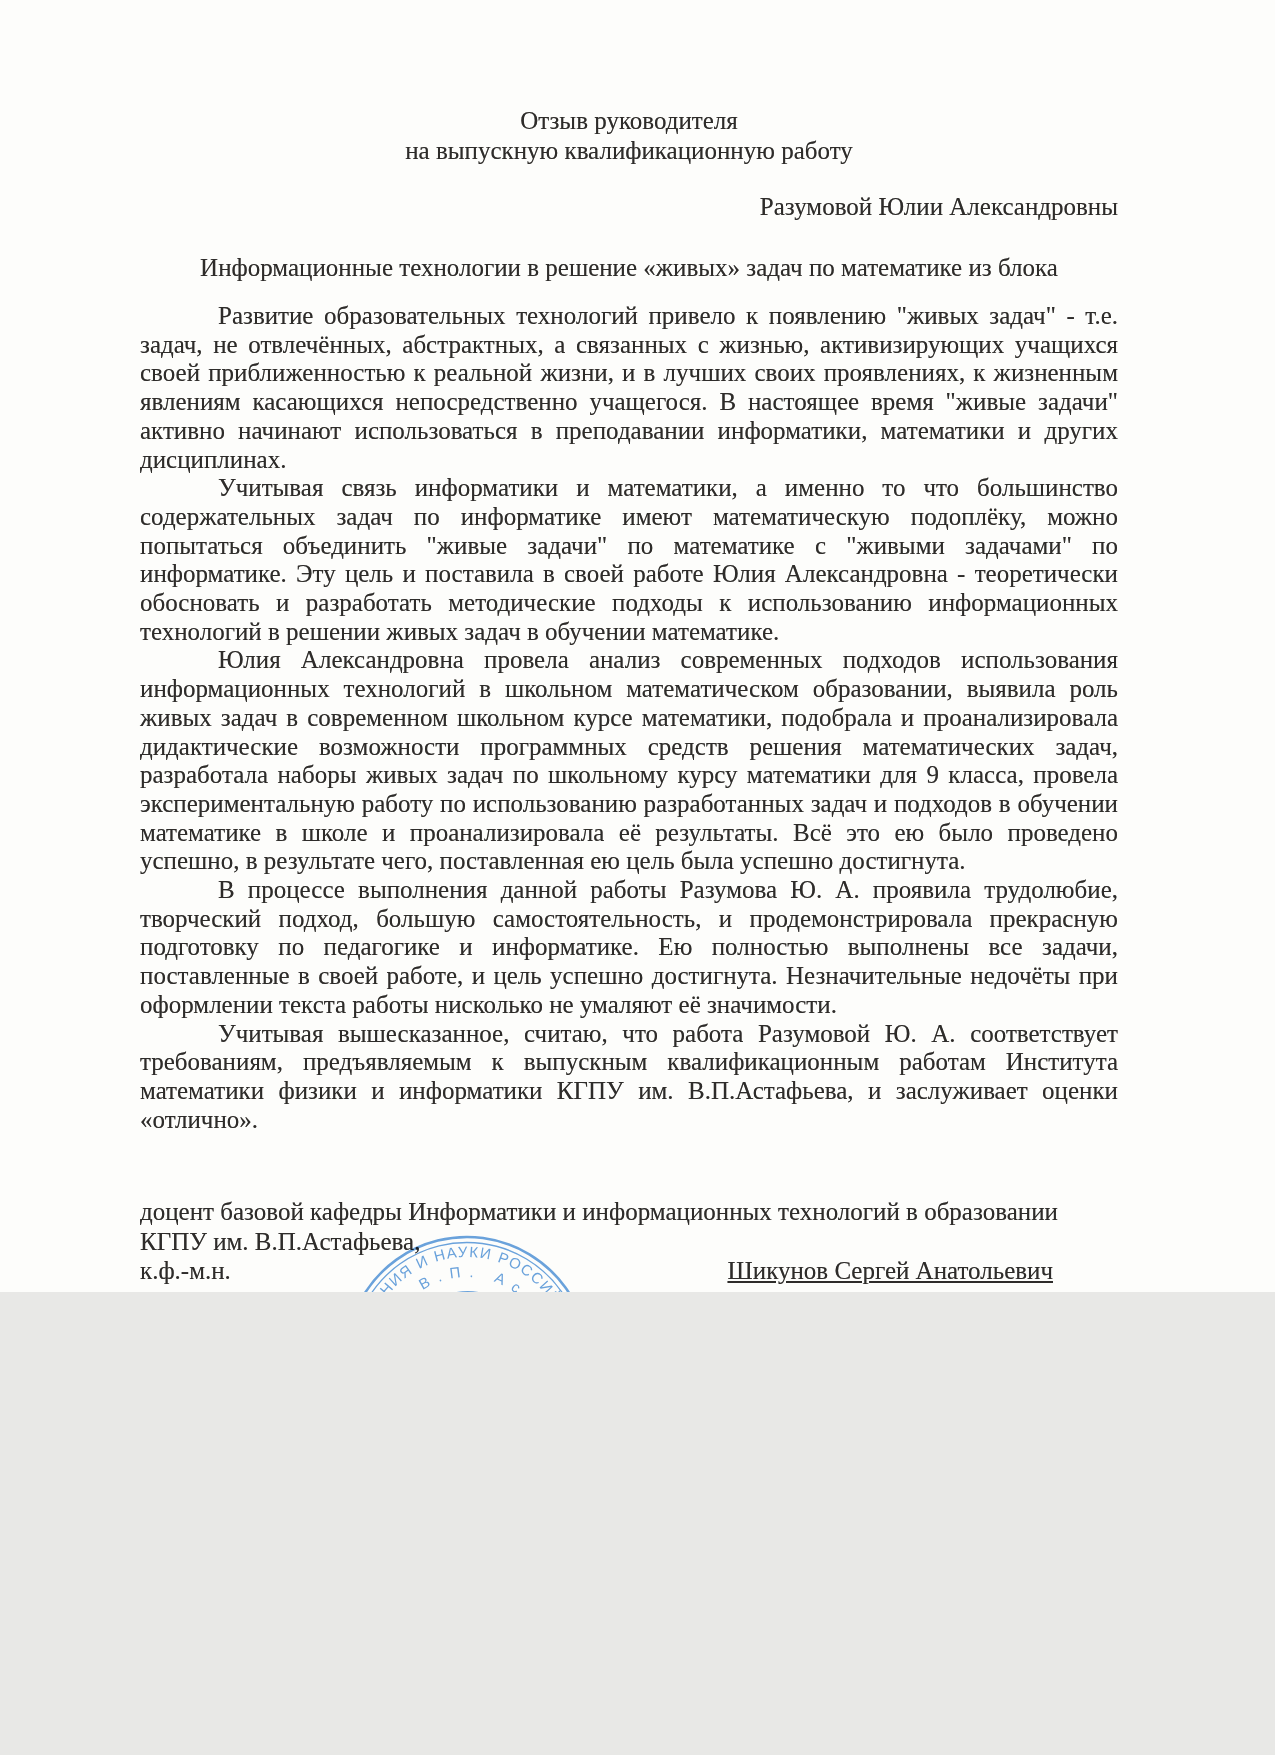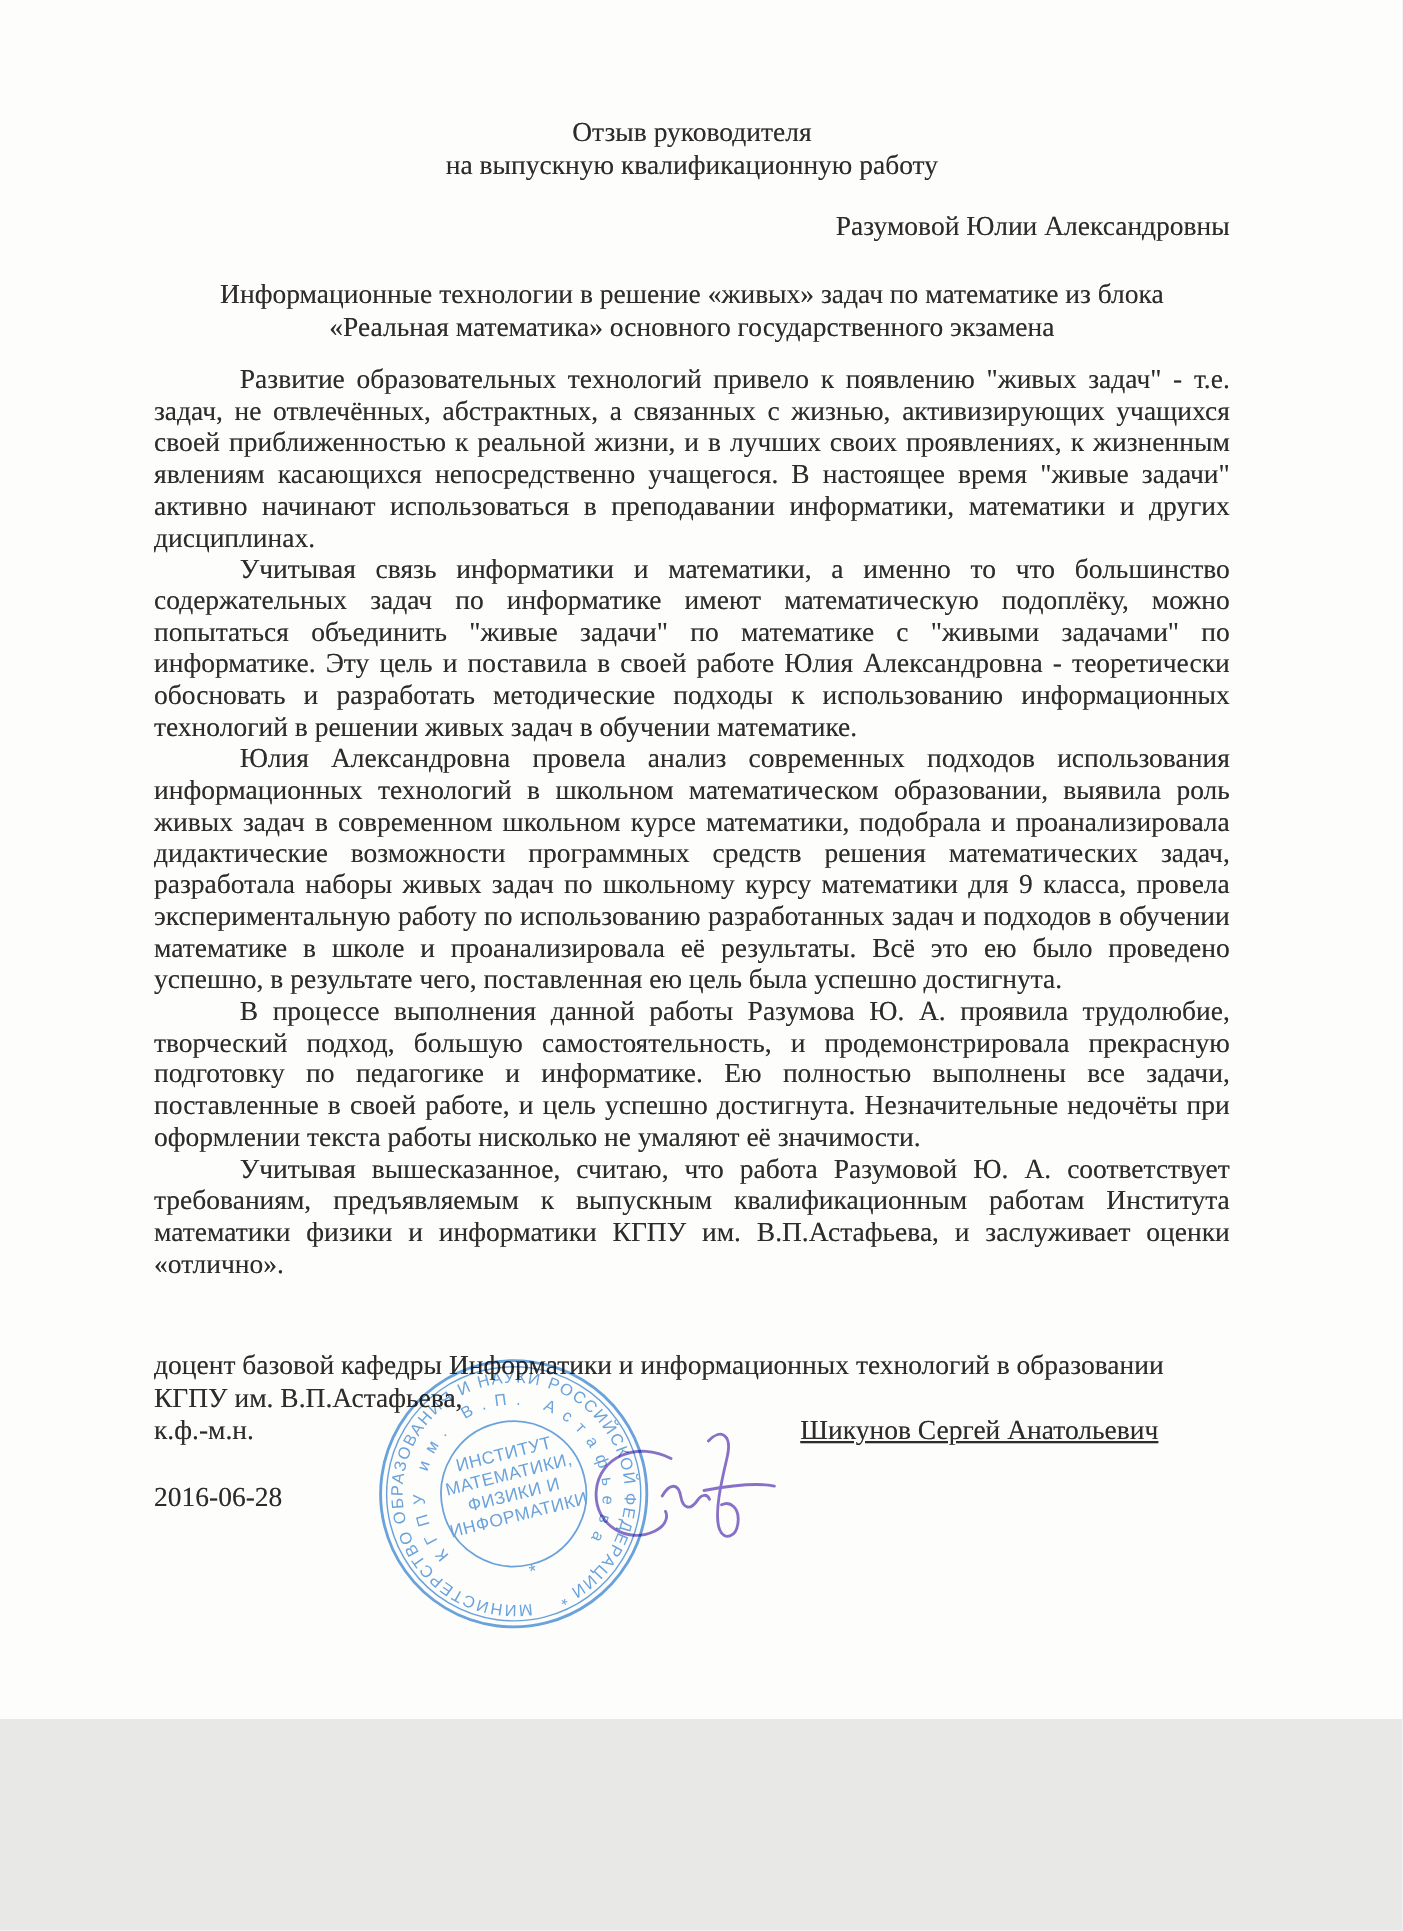--- a/index.html
+++ b/index.html
@@ -1,18 +1,18 @@
 <!DOCTYPE html>
 <html lang="ru"><head>
 <meta charset="utf-8">
 <style>
   html,body{margin:0;padding:0;background:#e8e8e6;}
   .page{
     position:relative;
-    width:1275px;height:1563px;
+    width:1275px;height:1292px;
     background:#fdfdfb;
     overflow:hidden;
     font-family:"Liberation Serif","DejaVu Serif",serif;
     color:#2e2c2a;
   }
   .content{
     position:absolute;
     left:140px;top:0;
     width:978px;
   }
@@ -90,21 +90,20 @@
 
     <div class="doc-header">
       <div>Отзыв руководителя</div>
       <div>на выпускную квалификационную работу</div>
     </div>
 
     <div class="student-name">Разумовой Юлии Александровны</div>
 
     <div class="work-title">
       <div>Информационные технологии в решение «живых» задач по математике из блока</div>
-      <div>«Реальная математика» основного государственного экзамена</div>
     </div>
 
     <div class="doc-body">
       <p>Развитие образовательных технологий привело к появлению "живых задач" - т.е. задач, не отвлечённых, абстрактных, а связанных с жизнью, активизирующих учащихся своей приближенностью к реальной жизни, и в лучших своих проявлениях, к жизненным явлениям касающихся непосредственно учащегося. В настоящее время "живые задачи" активно начинают использоваться в преподавании информатики, математики и других дисциплинах.</p>
       <p>Учитывая связь информатики и математики, а именно то что большинство содержательных задач по информатике имеют математическую подоплёку, можно попытаться объединить "живые задачи" по математике с "живыми задачами" по информатике. Эту цель и поставила в своей работе Юлия Александровна - теоретически обосновать и разработать методические подходы к использованию информационных технологий в решении живых задач в обучении математике.</p>
       <p>Юлия Александровна провела анализ современных подходов использования информационных технологий в школьном математическом образовании, выявила роль живых задач в современном школьном курсе математики, подобрала и проанализировала дидактические возможности программных средств решения математических задач, разработала наборы живых задач по школьному курсу математики для 9 класса, провела экспериментальную работу по использованию разработанных задач и подходов в обучении математике в школе и проанализировала её результаты. Всё это ею было проведено успешно, в результате чего, поставленная ею цель была успешно достигнута.</p>
       <p>В процессе выполнения данной работы Разумова Ю. А. проявила трудолюбие, творческий подход, большую самостоятельность, и продемонстрировала прекрасную подготовку по педагогике и информатике. Ею полностью выполнены все задачи, поставленные в своей работе, и цель успешно достигнута. Незначительные недочёты при оформлении текста работы нисколько не умаляют её значимости.</p>
       <p>Учитывая вышесказанное, считаю, что работа Разумовой Ю. А. соответствует требованиям, предъявляемым к выпускным квалификационным работам Института математики физики и информатики КГПУ им. В.П.Астафьева, и заслуживает оценки «отлично».</p>
     </div>
 

